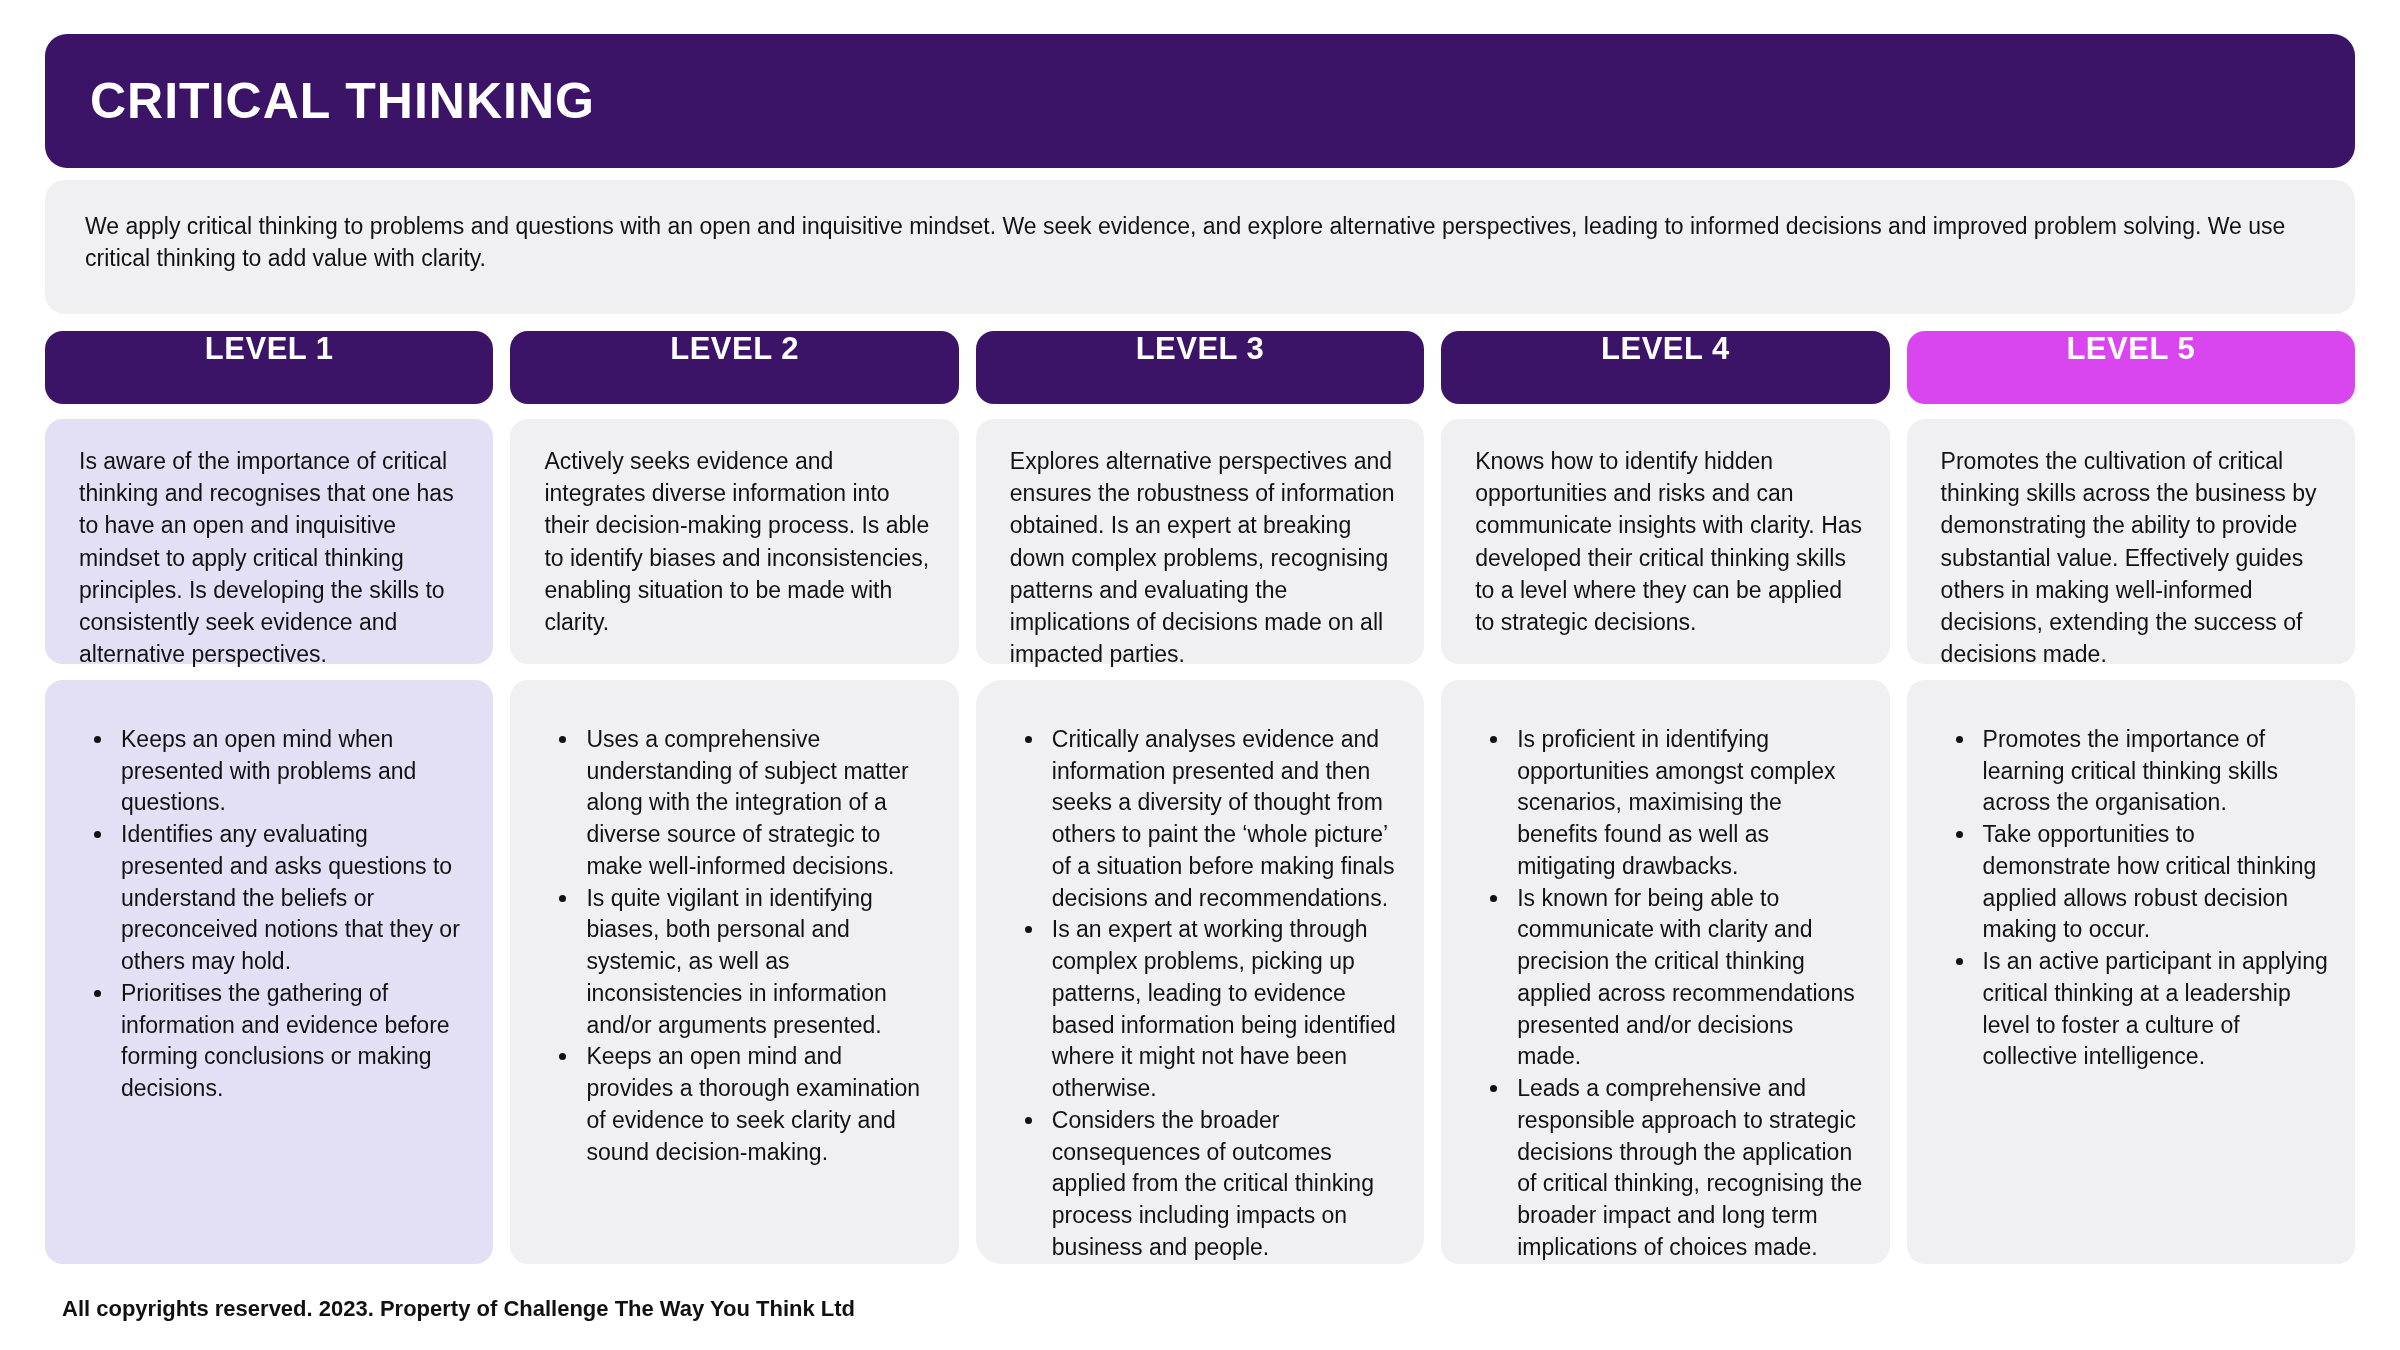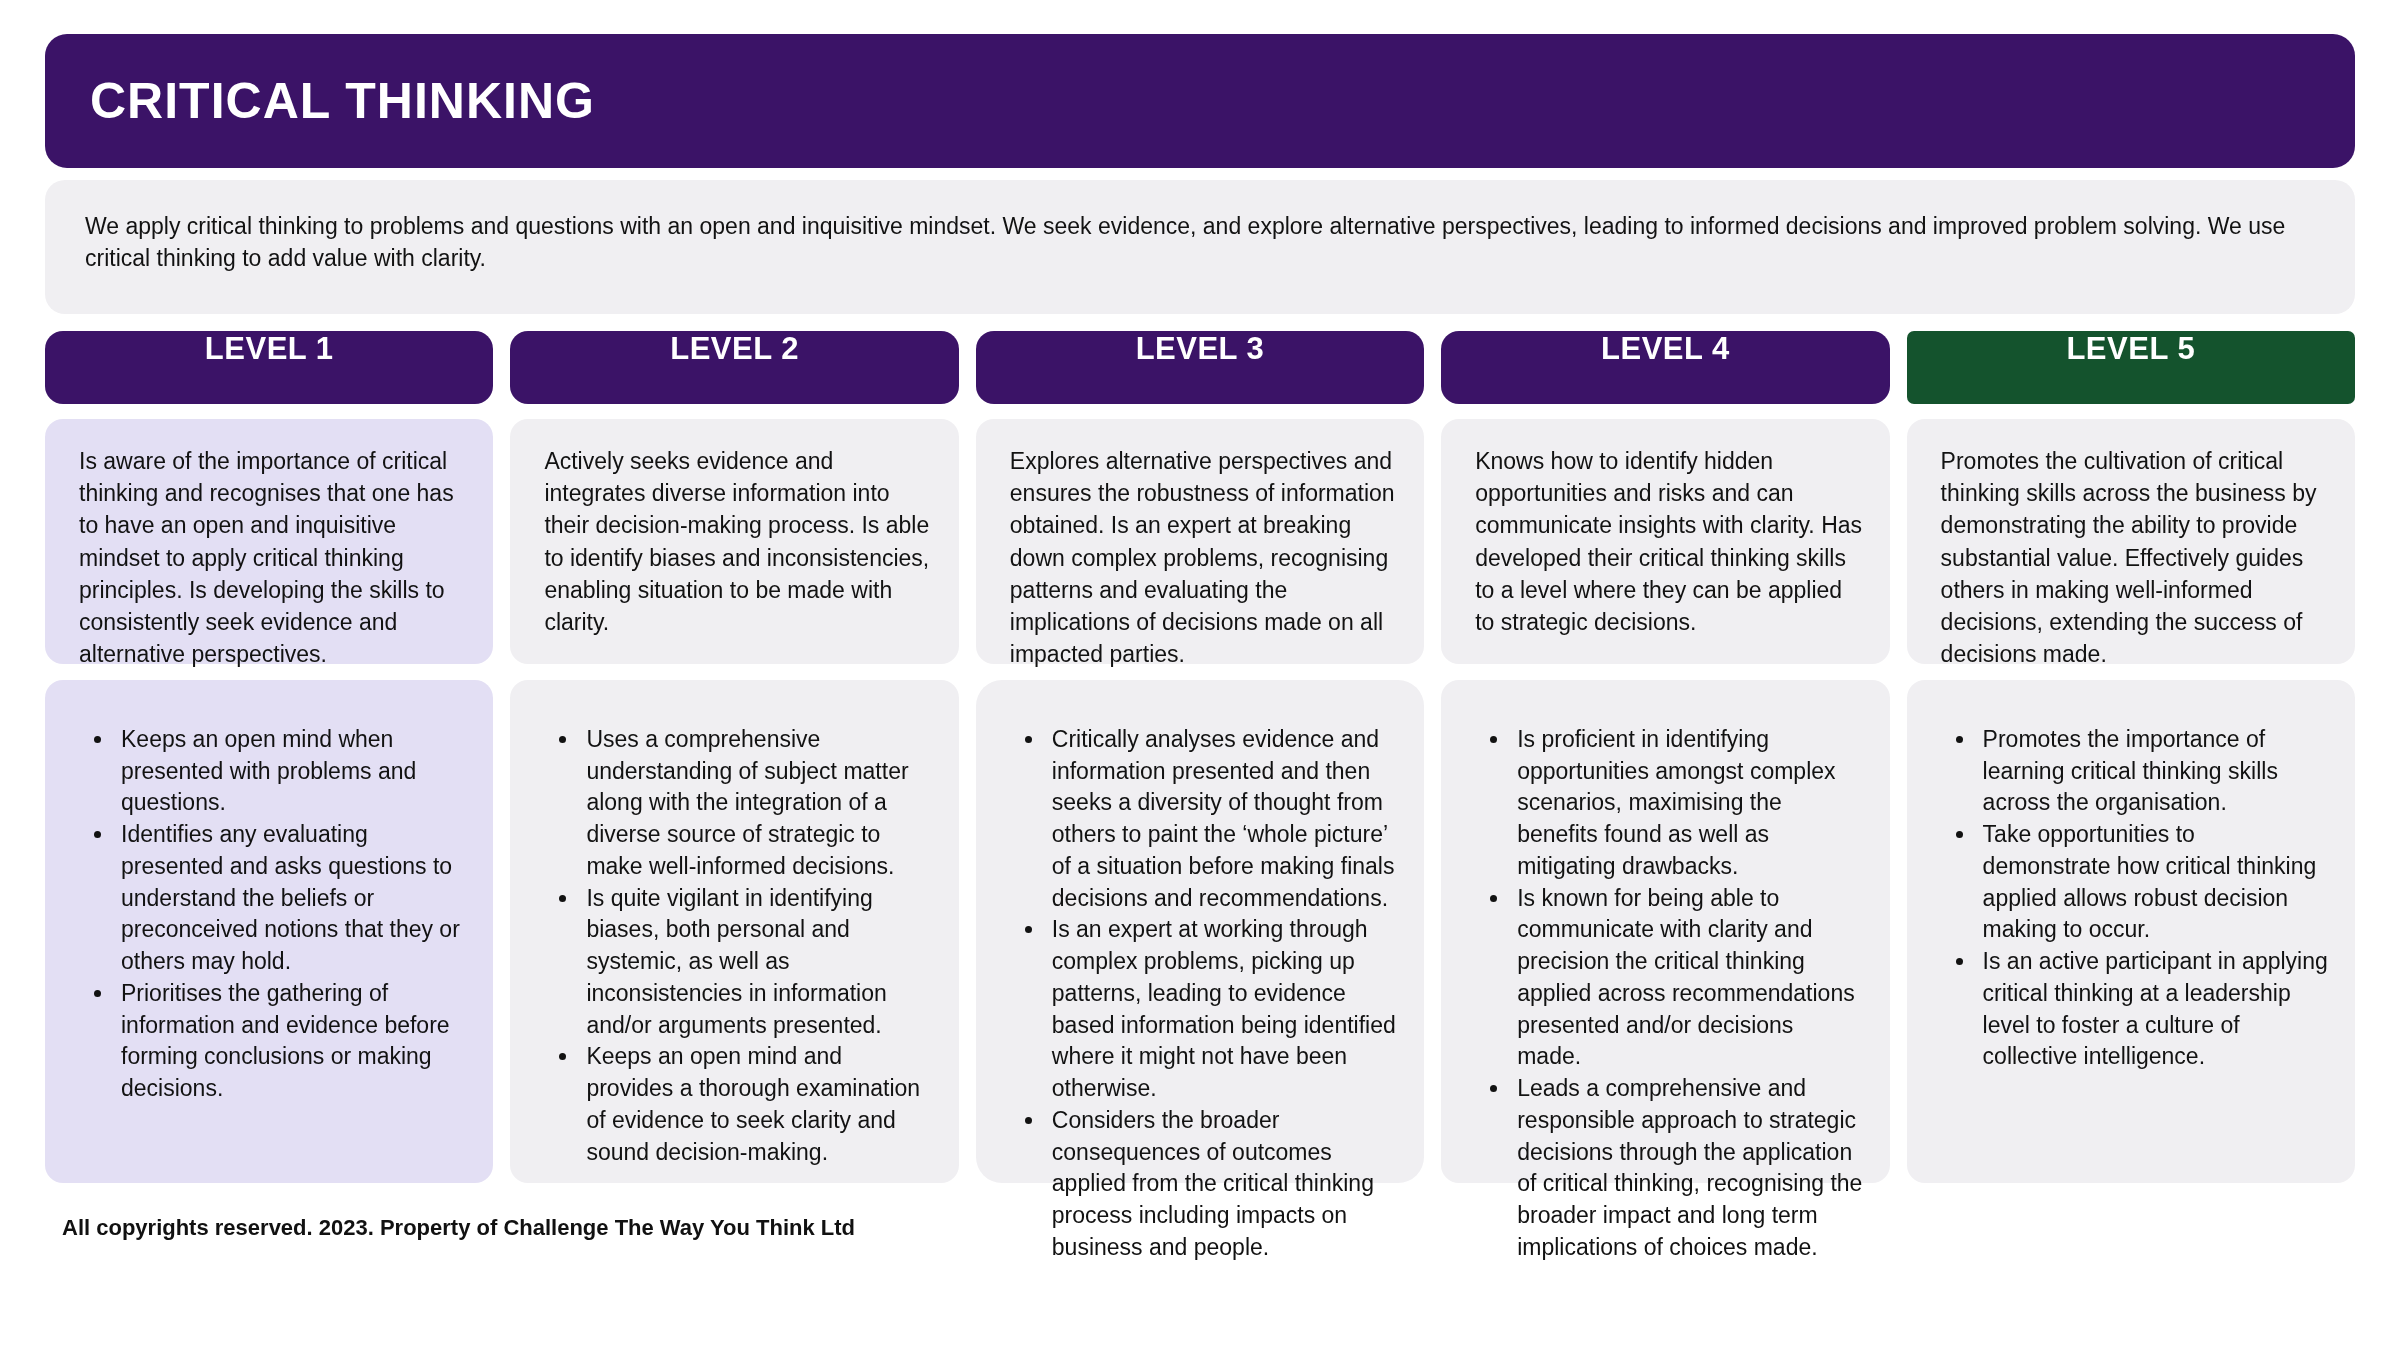--- a/index.html
+++ b/index.html
@@ -73,21 +73,21 @@
     padding: 26px 26px 0 34px;
   }
   .summary-box p {
     margin: 0;
     font-size: 23px;
     line-height: 1.4;
     color: #121212;
   }
   .grid.bullets-row { margin-top: 16px; }
   .bullets-box {
-    height: 503px;
+    height: 584px;
     border-radius: 18px;
     box-sizing: border-box;
     padding: 44px 26px 0 0;
   }
   .bullets-box ul {
     margin: 0;
     padding: 0 0 0 70px;
     list-style: disc outside;
   }
   .bullets-box li {
@@ -122,21 +122,21 @@
     </div>
     <div class="level-header" style="background: rgb(59, 19, 103);">
       <span>LEVEL 2</span>
     </div>
     <div class="level-header" style="background: rgb(59, 19, 103);">
       <span>LEVEL 3</span>
     </div>
     <div class="level-header" style="background: rgb(59, 19, 103);">
       <span>LEVEL 4</span>
     </div>
-    <div class="level-header" style="background: #14532d; border-radius: 7px;">
+    <div class="level-header" style="background: #d946ef;">
       <span>LEVEL 5</span>
     </div>
   </div>
 
   <div class="grid summaries">
     <div class="summary-box" style="background: rgb(227, 223, 244);">
       <p>Is aware of the importance of critical thinking and recognises that one has to have an open and inquisitive mindset to apply critical thinking principles. Is developing the skills to consistently seek evidence and alternative perspectives.</p>
     </div>
     <div class="summary-box" style="background: rgb(240, 239, 242);">
       <p>Actively seeks evidence and integrates diverse information into their decision-making process. Is able to identify biases and inconsistencies, enabling situation to be made with clarity.</p>

